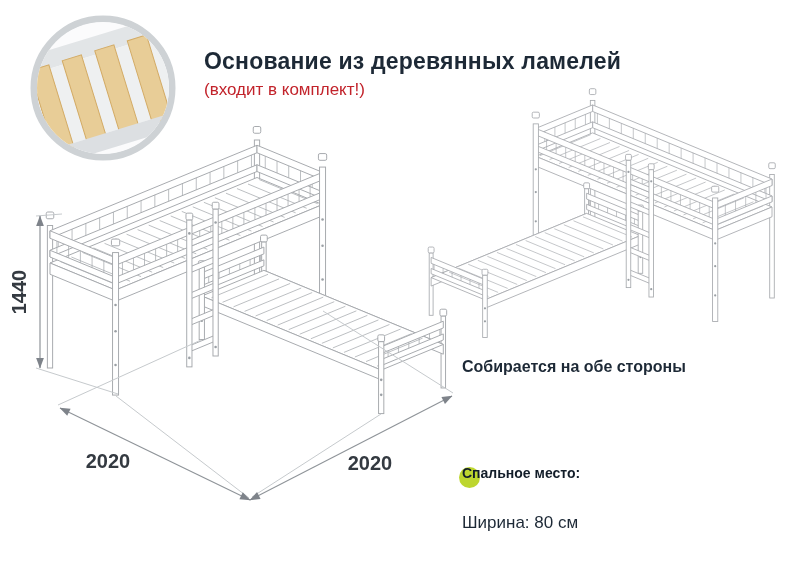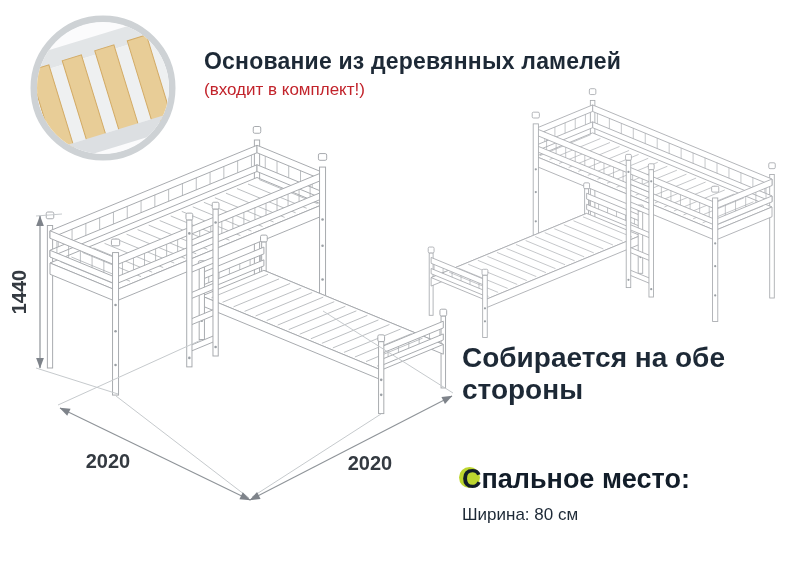--- a/index.html
+++ b/index.html
@@ -4,26 +4,26 @@
 <style>
   html,body{margin:0;padding:0;background:#ffffff;}
   .page{position:relative;width:800px;height:568px;background:#ffffff;overflow:hidden;
         font-family:"Liberation Sans",sans-serif;}
   .inset{position:absolute;left:24px;top:12px;width:158px;height:152px;}
   .header-text{position:absolute;left:204px;top:48px;}
   .title{font-size:23px;font-weight:700;color:#1d2936;letter-spacing:.2px;}
   .note{font-size:17px;font-weight:500;color:#c2232b;margin-top:5px;}
   #scene{position:absolute;left:0;top:0;}
   .dim{font-family:"Liberation Sans",sans-serif;font-size:20px;font-weight:700;fill:#343a41;}
-  .caption{position:absolute;left:462px;top:342px;font-size:28px;font-weight:600;color:#1d2936;}
+  .caption{position:absolute;left:462px;top:358px;font-size:16px;font-weight:600;color:#1d2936;}
   .sleep{position:absolute;left:462px;top:464px;}
   .sleep-head{position:relative;height:26px;}
   .dot{position:absolute;left:-3px;top:3px;width:21px;height:21px;border-radius:50%;background:#bdd62f;}
-  .sleep-title{position:relative;font-size:27px;font-weight:700;color:#121d29;}
-  .specs{margin-top:15px;font-size:17px;font-weight:500;color:#1d2936;display:flex;gap:32px;white-space:nowrap;}
+  .sleep-title{position:relative;font-size:14px;font-weight:700;color:#121d29;}
+  .specs{margin-top:23px;font-size:17px;font-weight:500;color:#1d2936;display:flex;gap:32px;white-space:nowrap;}
 </style>
 </head>
 <body>
 
 <div class="page">
 
   <svg id="scene" width="800" height="568">
     <g id="gen">
         <use href="#bedmodel" transform="translate(50,368) scale(0.75)"></use>
         <use href="#bedmodel" transform="translate(772,298) scale(-0.65,0.65)"></use>

